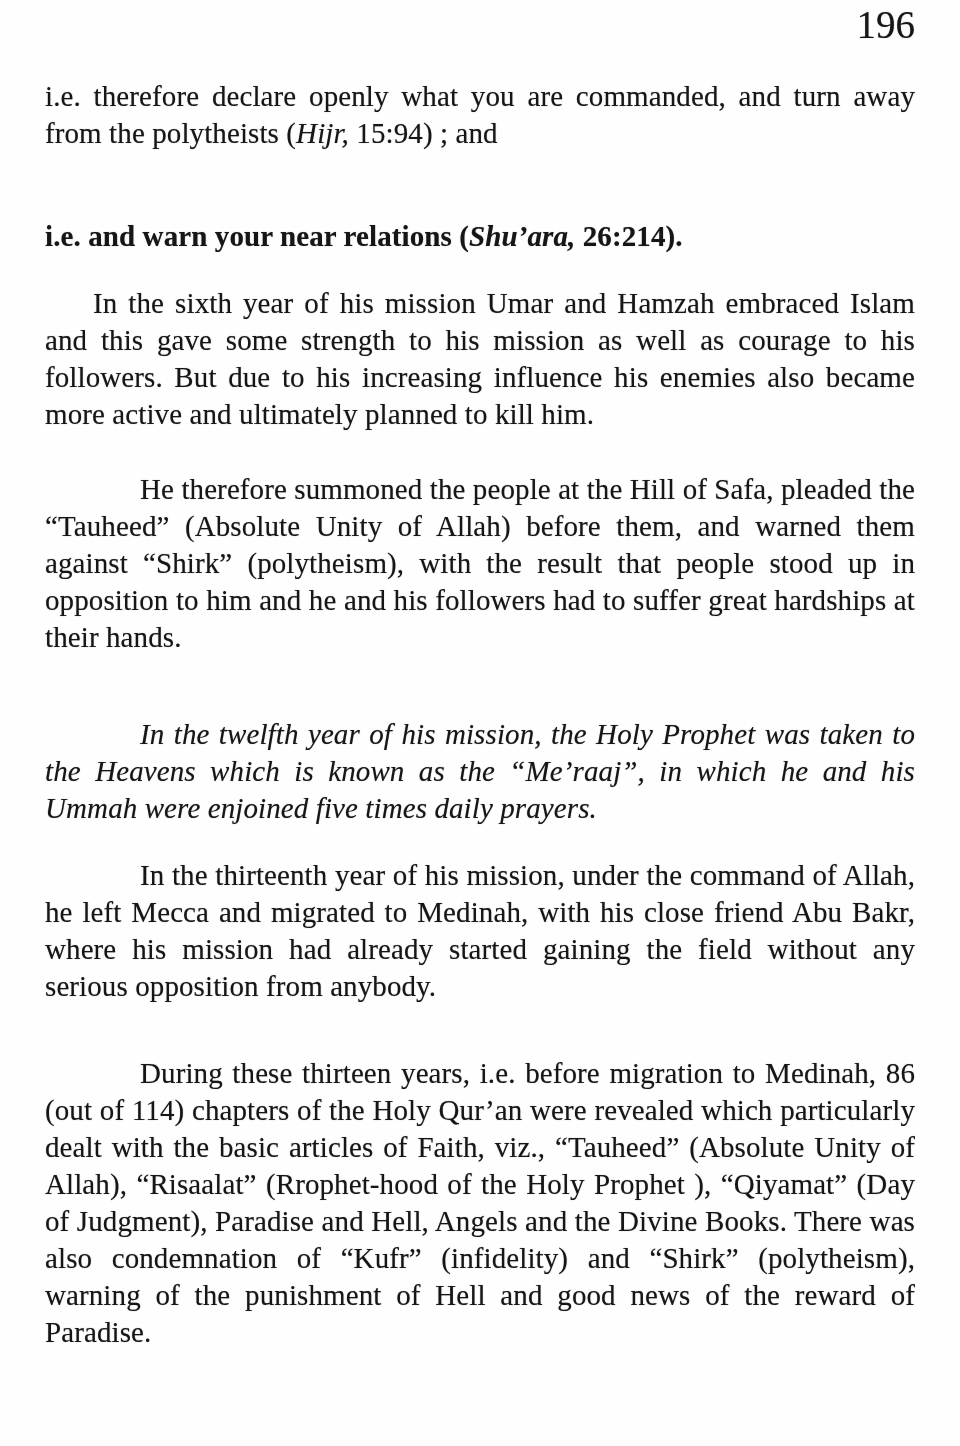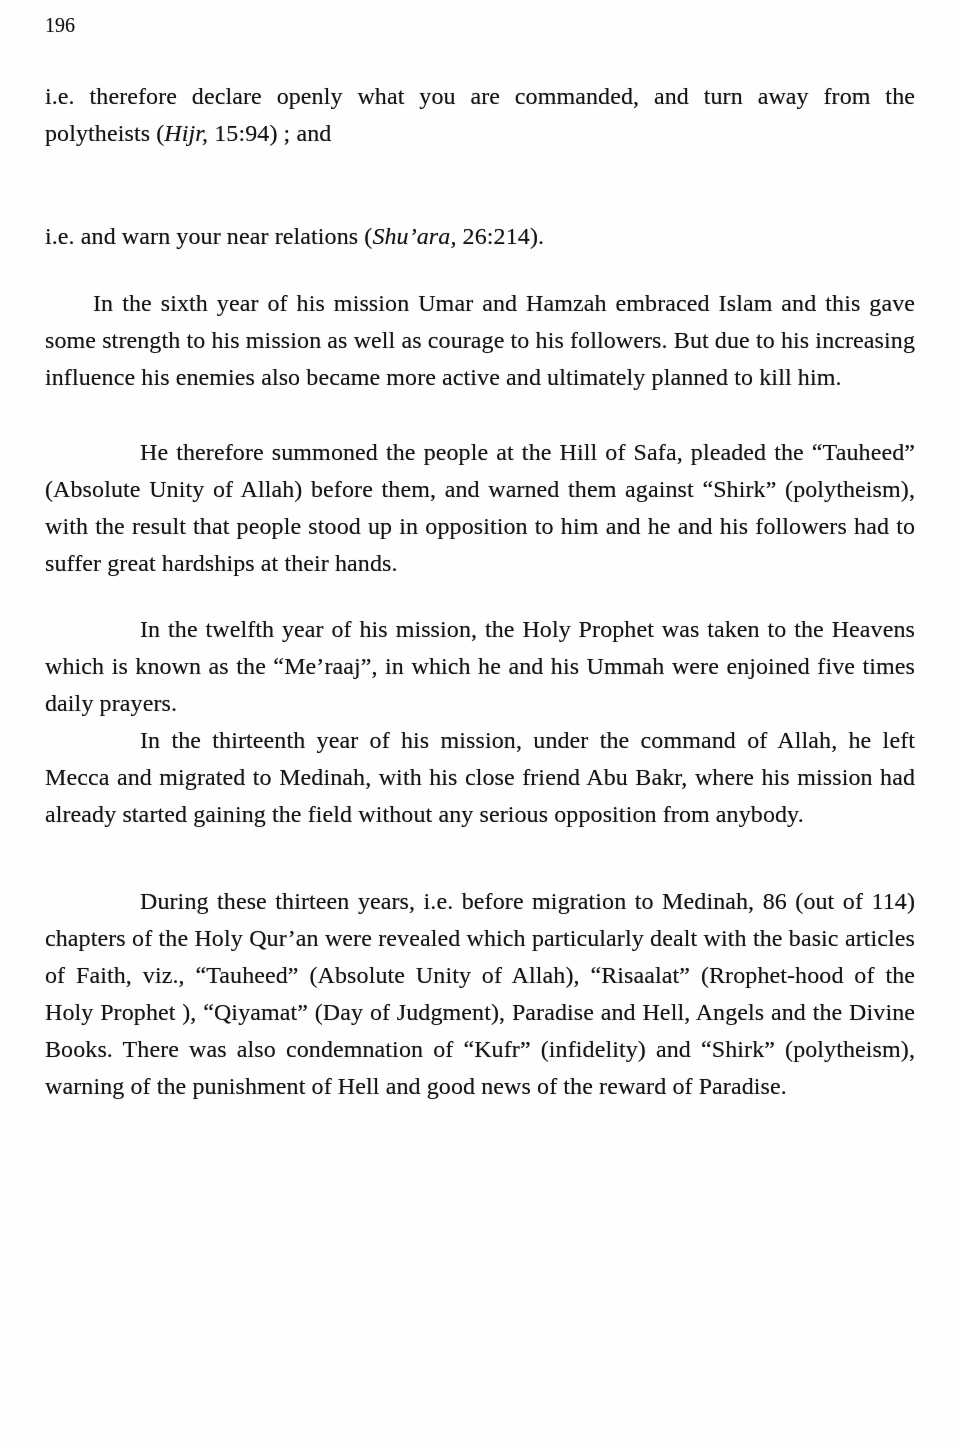--- a/index.html
+++ b/index.html
@@ -16,50 +16,51 @@
     overflow: hidden;
     font-family: "Liberation Serif", "DejaVu Serif", serif;
     color: #161616;
     text-shadow: 0 0 1px rgba(25,25,25,0.45);
     box-sizing: border-box;
     padding: 6px 45px 0 45px;
   }
   .page-header {
     display: flex;
     align-items: flex-end;
-    font-size: 20px;
+    font-size: 39px;
     line-height: 38px;
+    flex-direction: column;
   }
   .page-header .col {
     flex: 1 1 0;
   }
   .page-header .col.center {
     text-align: center;
     font-style: italic;
   }
   .page-header .col.right {
     text-align: right;
     padding-right: 28px;
   }
   .body-para {
     margin: 0;
-    font-size: 24px;
+    font-size: 29px;
     line-height: 37px;
     text-align: justify;
     letter-spacing: 0.1px;
   }
   .seg-italic { font-style: italic; }
 
   
   .p1 { margin-top: 34px; }
-  .p2 { margin-top: 66px; }
+  .p2 { margin-top: 66px; font-weight: bold; }
   .p3 { margin-top: 38px; text-indent: 95px; }
   .p4 { margin-top: 30px; text-indent: 48px; }
-  .p5 { margin-top: 29px; text-indent: 95px; }
-  .p6 { text-indent: 95px; }
+  .p5 { margin-top: 60px; text-indent: 95px; font-style: italic; }
+  .p6 { margin-top: 30px; text-indent: 95px; }
   .p7 { margin-top: 50px; text-indent: 95px; }
 </style>
 </head>
 <body>
 
 <div class="page">
 
   <div class="page-header">
     <span class="col left">196</span>
   </div>

